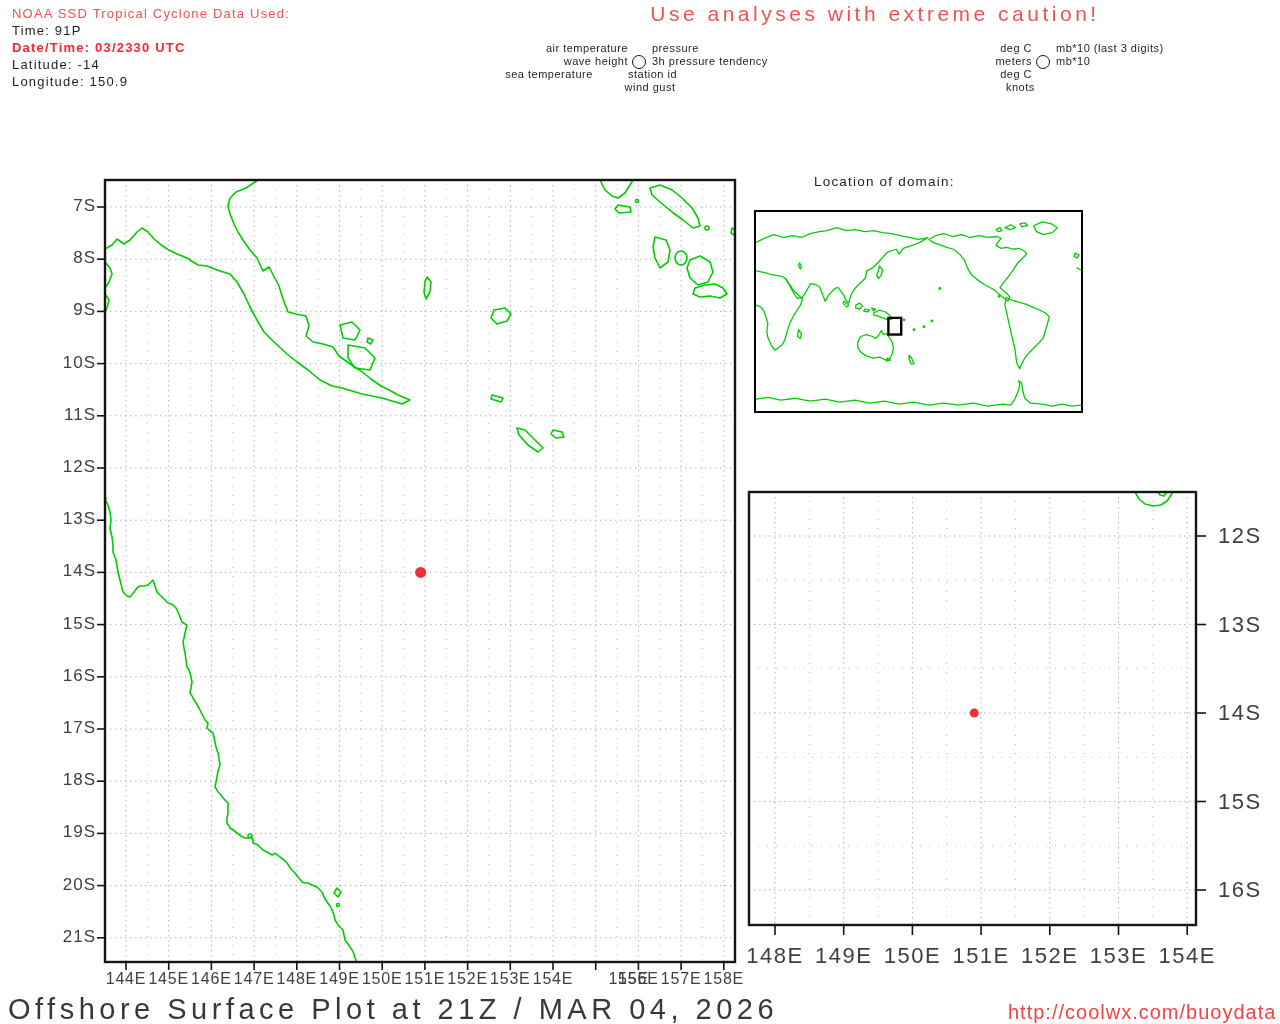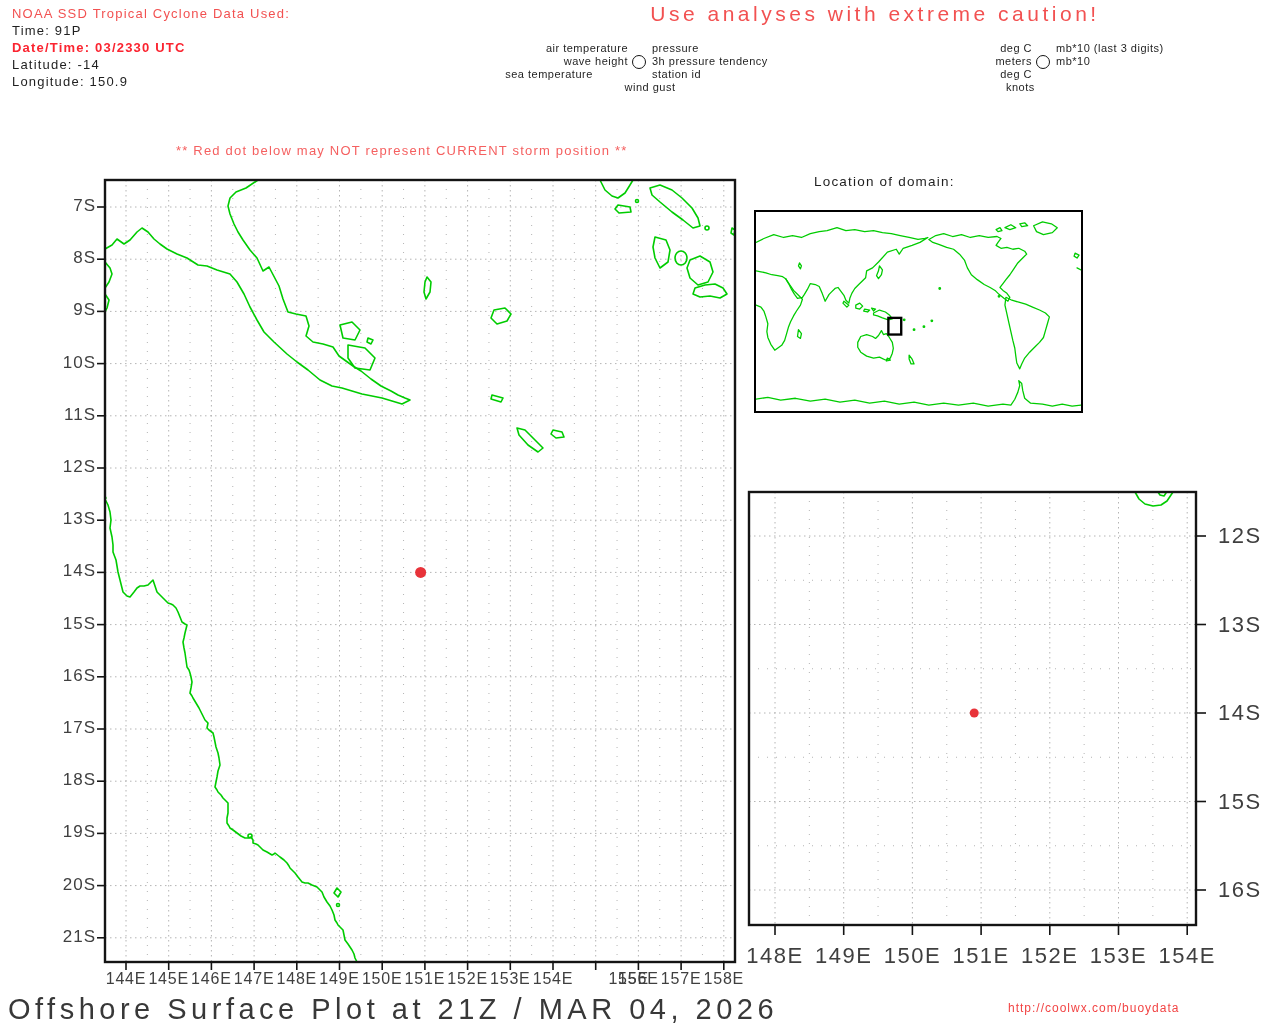--- a/index.html
+++ b/index.html
@@ -13,21 +13,21 @@
   .legend-txt{font-size:11px;letter-spacing:0.5px;line-height:12px;color:var(--text-black);white-space:nowrap;}
   .station-circle{width:12px;height:12px;border:1.5px solid #151515;border-radius:50%;background:#fff;}
   .warning{font-size:13px;letter-spacing:1.2px;color:var(--warning-red);white-space:nowrap;}
   .inset-title{font-size:13.5px;letter-spacing:1.2px;color:var(--text-black);white-space:nowrap;}
   .axis-label{color:var(--axis-text);white-space:nowrap;}
   .main-lat{font-size:17px;letter-spacing:1px;width:58px;text-align:right;}
   .main-lon{font-size:16px;letter-spacing:0.8px;width:60px;text-align:center;}
   .zoom-lat{font-size:22px;letter-spacing:1.5px;}
   .zoom-lon{font-size:22px;letter-spacing:1.5px;width:76px;text-align:center;}
   .footer-title{font-size:29px;letter-spacing:4.5px;color:#383838;white-space:nowrap;}
-  .footer-url{font-size:12px;letter-spacing:1px;color:var(--url-red);white-space:nowrap;text-decoration:none;}
+  .footer-url{font-size:20px;letter-spacing:1px;color:var(--url-red);white-space:nowrap;text-decoration:none;}
   .inset-box{box-sizing:border-box;border:2px solid #000;background:#fff;}
   svg line.gmaj{stroke:var(--grid-gray);stroke-width:1;stroke-dasharray:1.5 3.5;}
   svg line.gmin{stroke:var(--grid-gray);stroke-width:1;stroke-dasharray:1 8;}
   svg line.tick{stroke:#141414;stroke-width:1.6;}
   svg rect.frame{fill:none;stroke:#141414;stroke-width:2.4;}
   svg .coast{fill:none;stroke:var(--coastline-green);stroke-width:1.6;stroke-linejoin:round;stroke-linecap:round;}
   svg .coast-thin{fill:none;stroke:var(--coastline-green);stroke-width:1.3;stroke-linejoin:round;stroke-linecap:round;}
   svg circle.storm{fill:var(--storm-red);stroke:none;}
   svg rect.domain-box{fill:none;stroke:#000;stroke-width:2.4;}
 </style>
@@ -43,32 +43,31 @@
   <div class="abs hdr-line" style="left:12px;top:74px">Longitude: 150.9</div>
 
   <div class="abs caution" style="left:575px;top:2px;width:600px;text-align:center">Use analyses with extreme caution!</div>
 
   <div class="abs legend-txt" style="left:470px;top:42px;width:158px;text-align:right">air temperature</div>
   <div class="abs legend-txt" style="left:470px;top:55px;width:158px;text-align:right">wave height</div>
   <div class="abs legend-txt" style="left:470px;top:68px;width:158px;text-align:center">sea temperature</div>
   <div class="abs station-circle" style="left:632px;top:55px"></div>
   <div class="abs legend-txt" style="left:652px;top:42px">pressure</div>
   <div class="abs legend-txt" style="left:652px;top:55px">3h pressure tendency</div>
-  <div class="abs legend-txt" style="left:652px;top:68px">station id</div>
+  <div class="abs legend-txt" style="left:628px;top:68px">station id</div>
   <div class="abs legend-txt" style="left:598px;top:81px;width:104px;text-align:center">wind gust</div>
 
   <div class="abs legend-txt" style="left:942px;top:42px;width:90px;text-align:right">deg C</div>
   <div class="abs legend-txt" style="left:942px;top:55px;width:90px;text-align:right">meters</div>
   <div class="abs legend-txt" style="left:942px;top:68px;width:90px;text-align:right">deg C</div>
   <div class="abs station-circle" style="left:1036px;top:55px"></div>
   <div class="abs legend-txt" style="left:1056px;top:42px">mb*10 (last 3 digits)</div>
   <div class="abs legend-txt" style="left:1056px;top:55px">mb*10</div>
   <div class="abs legend-txt" style="left:1006px;top:81px;width:100px;">knots</div>
 
-  <div class="abs warning" style="left:176px;top:143px">** Red dot below may NOT represent CURRENT storm position **</div>
 
   <div class="abs inset-title" style="left:814px;top:174px">Location of domain:</div>
   <div class="abs inset-box" style="left:754px;top:210px;width:329px;height:203px">
     <svg width="325" height="199" viewBox="0 0 329 203" preserveAspectRatio="none">
       <path class="coast-thin" d="M0,31 L8,27 18,23 28,26 37,24 46,26 55,22 64,20 72,19 82,16 91,19 100,18 110,20 119,19 128,21 137,22 146,24 155,26 164,28 171,27 174,26 166,31 158,34 149,37 145,43 142,38 133,41 124,51 118,57 112,60 111,67 104,74 100,78 97,83 95,88 94,93 91,90 89,85 86,81 83,77 80,78 77,81 74,84 70,91 67,83 64,76 60,74 55,73 52,79 49,84 47,87 42,88 39,84 36,79 33,73 30,68 27,66 22,65 16,64 10,62 5,61 0,60"></path>
       <path class="coast-thin" d="M30,68 L34,74 38,80 43,85 47,89 45,95 41,101 38,106 35,112 33,117 31,124 29,131 26,136 19,141 15,135 12,128 11,122 12,114 10,107 8,101 5,97 0,95"></path>
       <path class="coast-thin" d="M43,120 L46,124 45,129 42,127 Z"></path>
       <path class="coast-thin" d="M44,52 L46,55 45,58 43,55 Z"></path>
       <path class="coast-thin" d="M125,55 L128,59 127,64 124,68 122,65 124,60 Z"></path>
       <path class="coast-thin" d="M89,91 L94,95 92,97 88,93 Z"></path>

